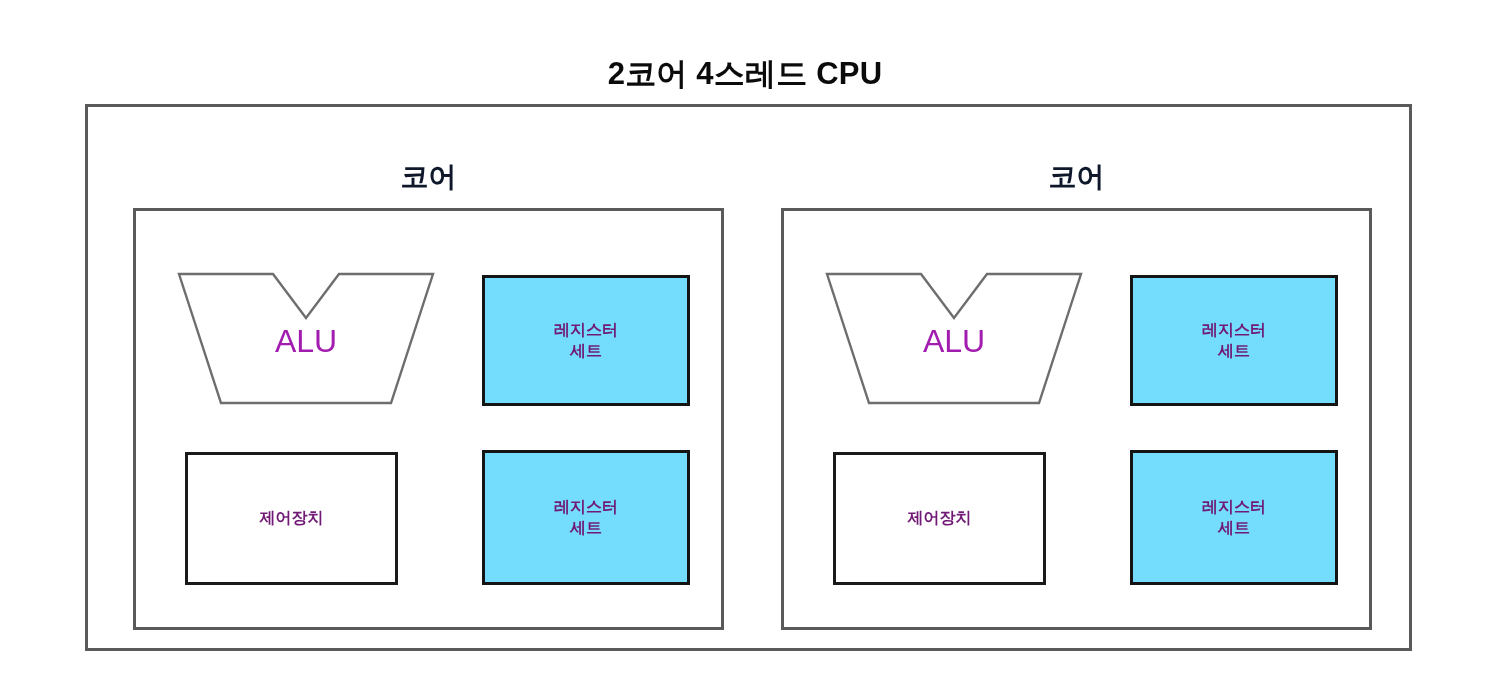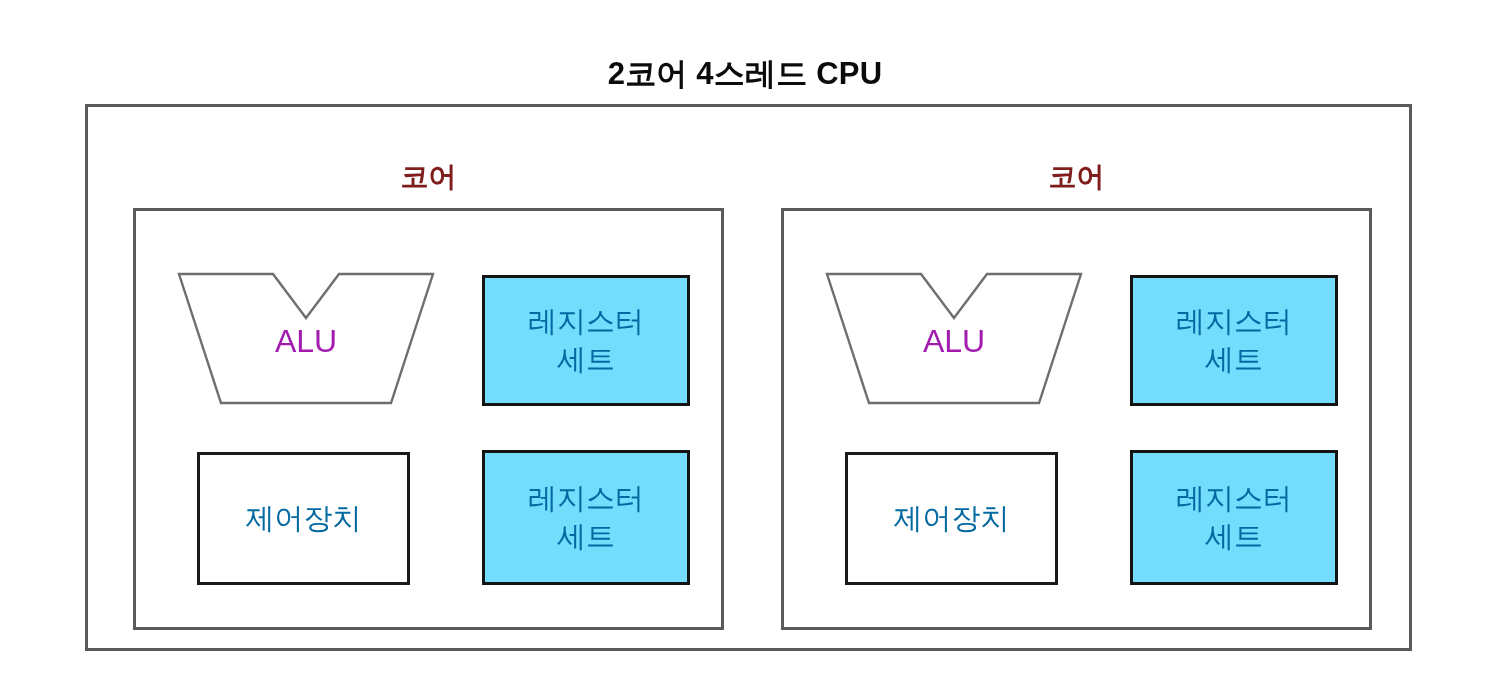--- a/index.html
+++ b/index.html
@@ -61,21 +61,21 @@
   .core-group.core-1 { left: 693px; }
 
   .core-label {
     position: absolute;
     left: 0;
     top: 0;
     width: 591px;
     text-align: center;
     font-size: 28px;
     font-weight: 700;
-    color: #7f1d1d;
+    color: #0f172a;
     white-space: nowrap;
   }
 
   .core-box {
     position: absolute;
     left: 0;
     top: 50px;
     width: 591px;
     height: 422px;
     box-sizing: border-box;
@@ -97,40 +97,40 @@
     box-sizing: border-box;
     display: flex;
     align-items: center;
     justify-content: center;
     text-align: center;
   }
 
   
   .slot-alu       { left: 0px;   top: 0px;   width: 262px; height: 137px; }
   .slot-reg-top   { left: 307px; top: 5px;   width: 208px; height: 131px; }
-  .slot-control   { left: 22px;  top: 182px; width: 213px; height: 133px; }
+  .slot-control   { left: 10px;  top: 182px; width: 213px; height: 133px; }
   .slot-reg-bot   { left: 307px; top: 180px; width: 208px; height: 135px; }
 
   
   .unit-rect {
     border: 3px solid #1a1a1a;
     background: #ffffff;
   }
 
   
   .unit-fill {
     border: 3px solid #141414;
     background: #74dcfc;
   }
 
   .unit-label {
-    font-size: 29px;
-    font-weight: 400;
+    font-size: 16px;
+    font-weight: 700;
     line-height: 1.28;
-    color: #0369a1;
+    color: #701a75;
     white-space: pre-line;
   }
 
   
   .alu {
     position: absolute;
     left: 0;
     top: 0;
     width: 100%;
     height: 100%;

